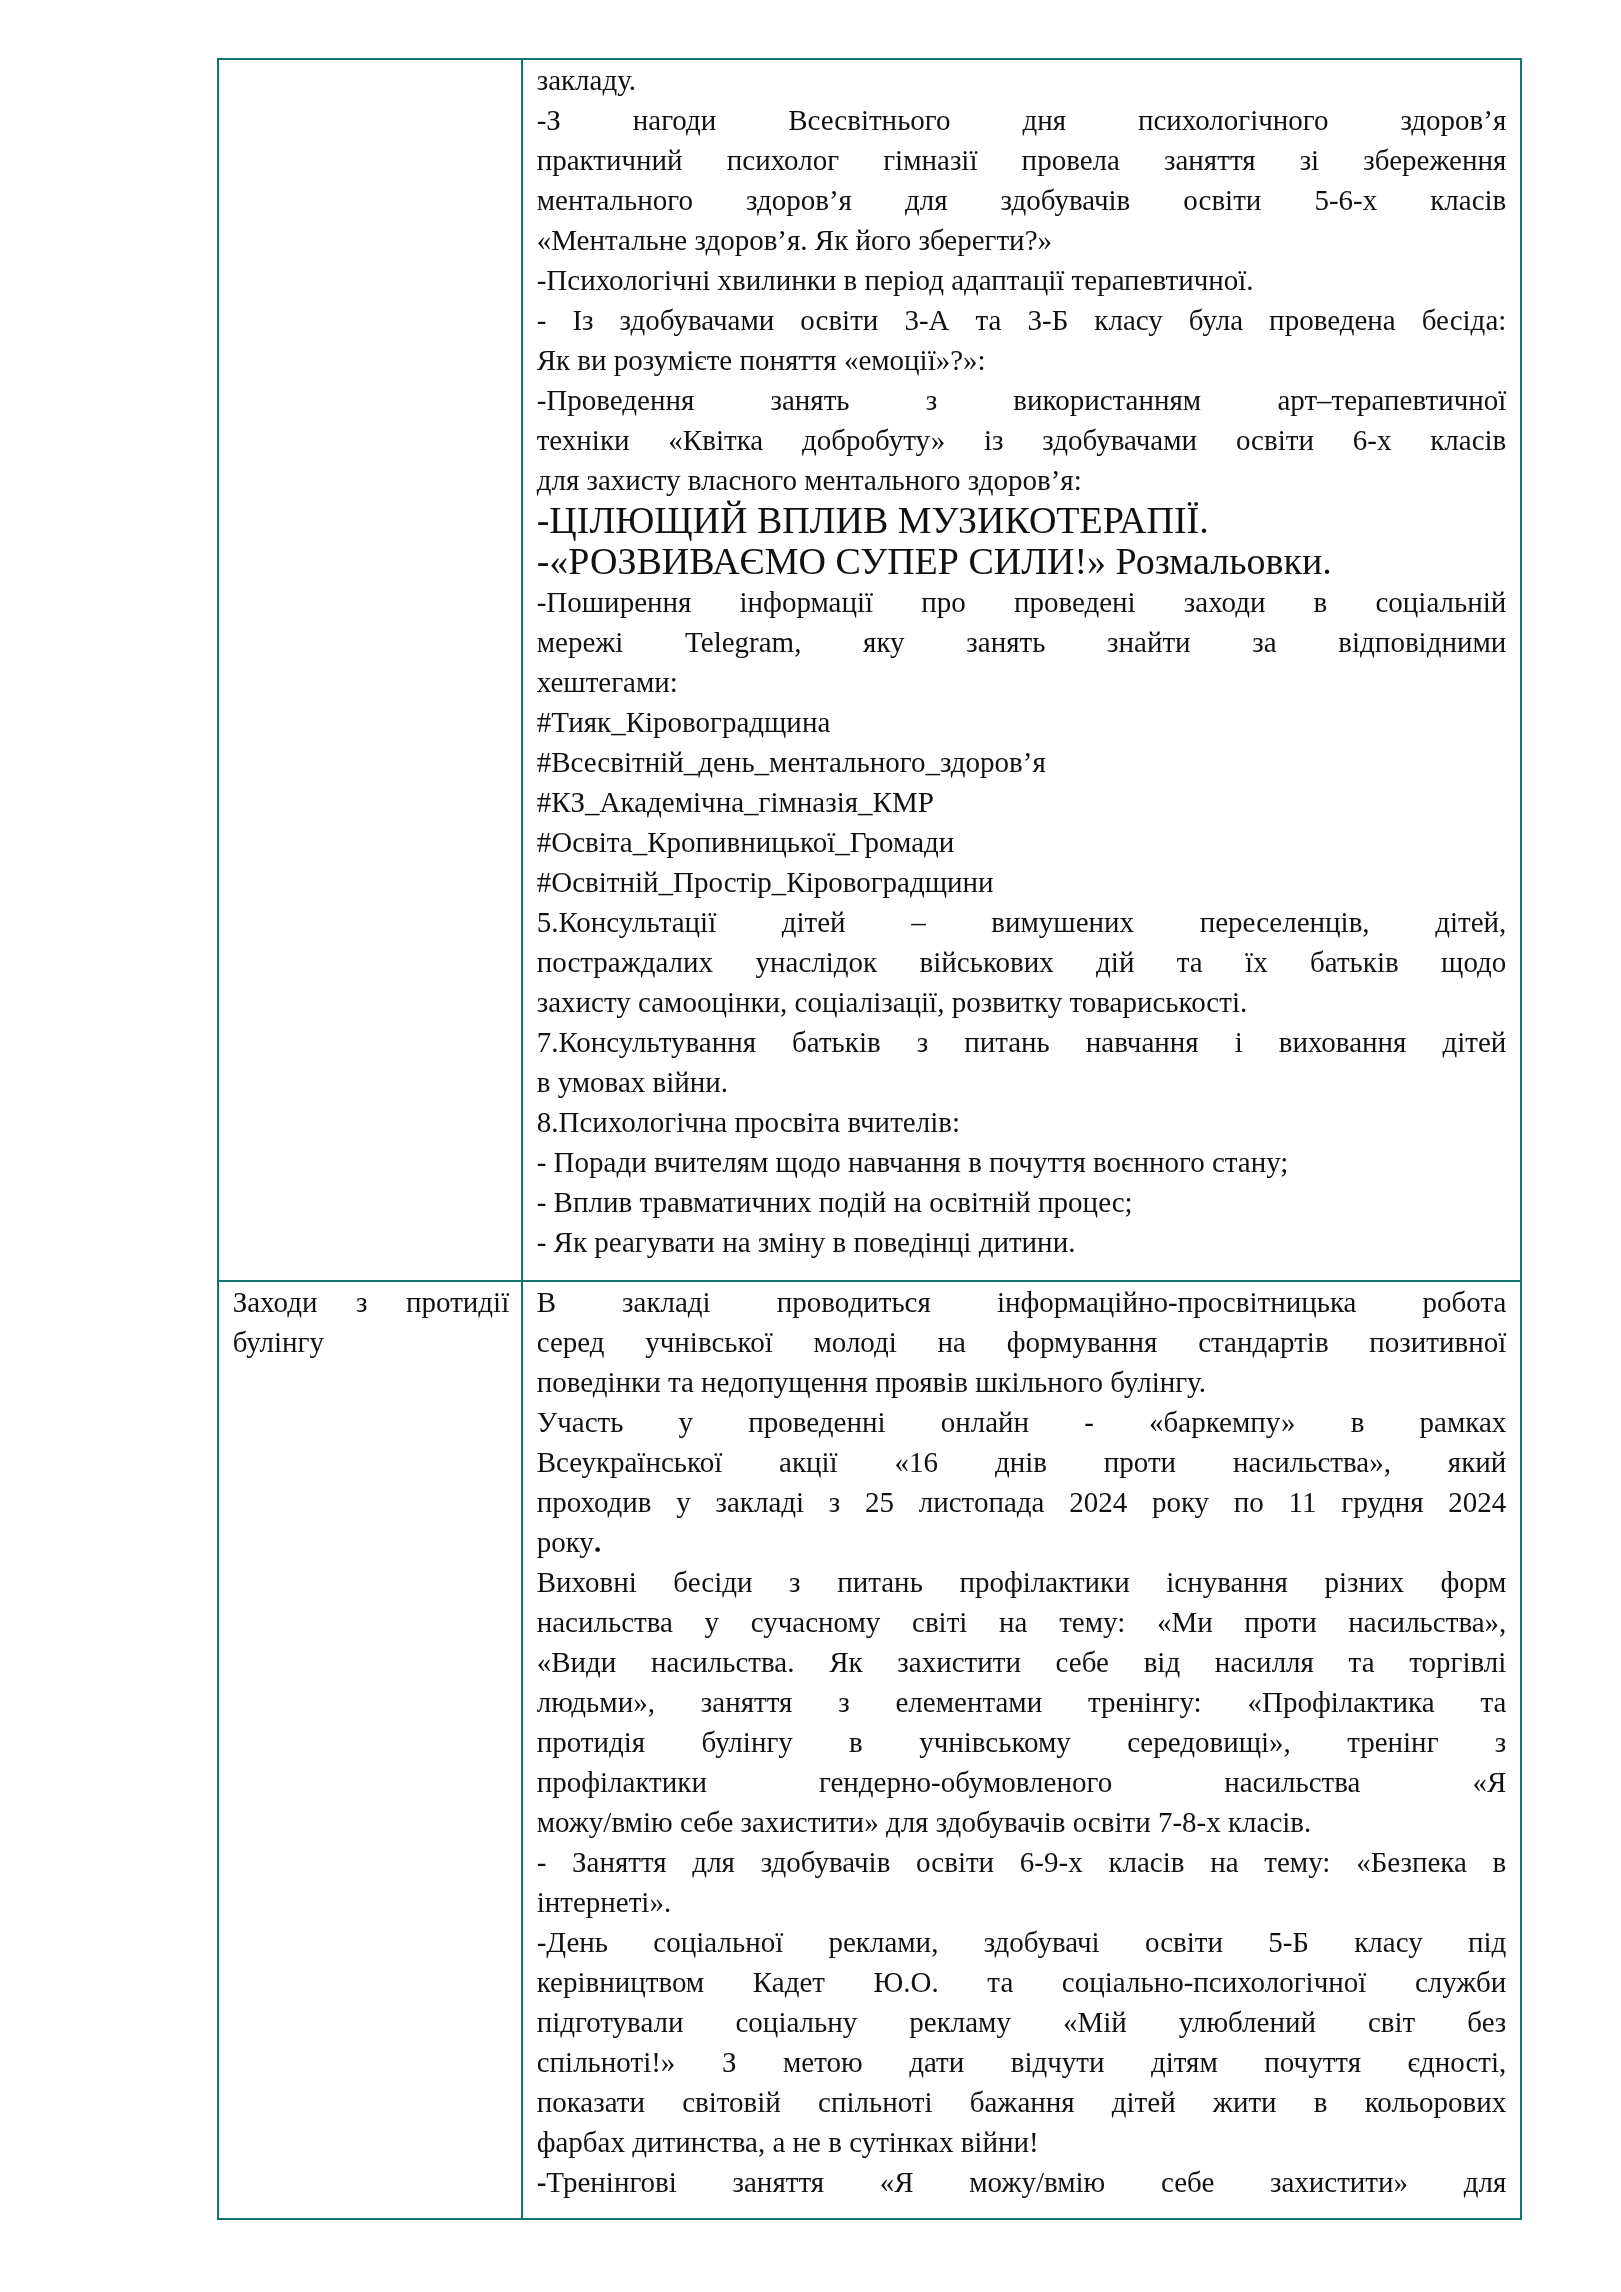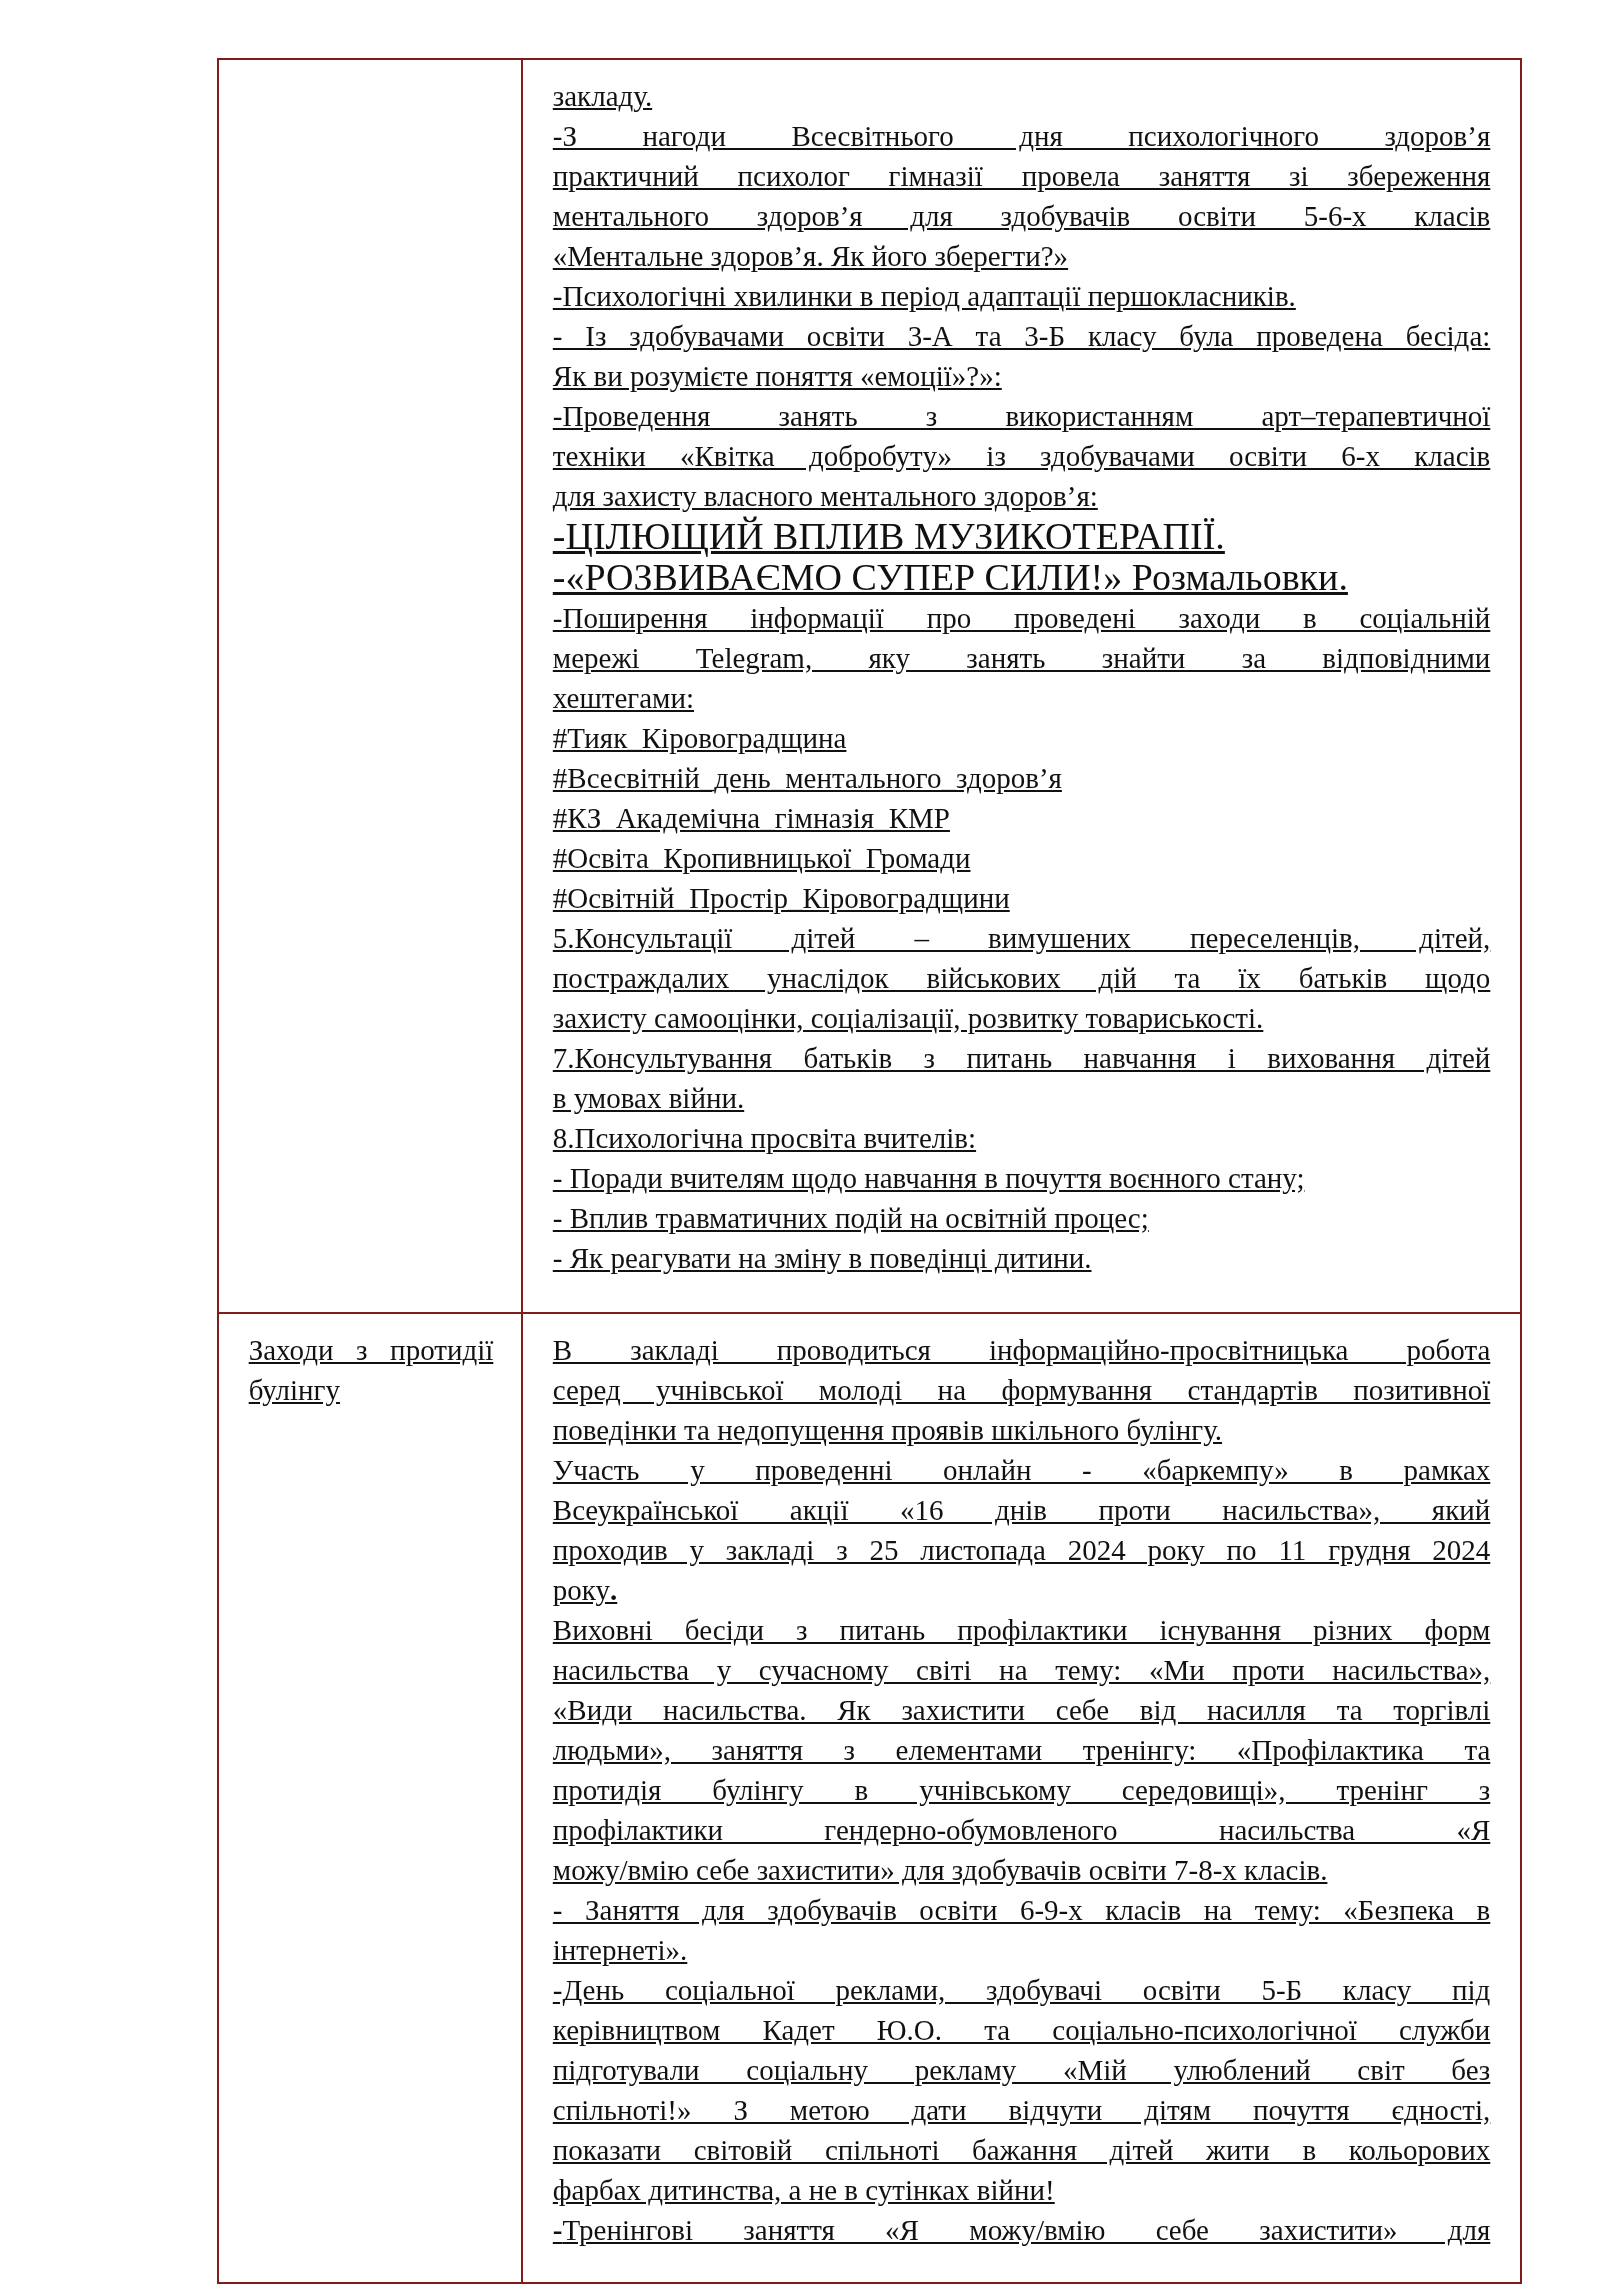--- a/index.html
+++ b/index.html
@@ -5,24 +5,23 @@
   html, body { margin: 0; padding: 0; background: #ffffff; }
   body { width: 1621px; height: 2293px; position: relative; overflow: hidden; }
   .page { position: absolute; left: 0; top: 0; width: 1621px; height: 2293px; background: #fff; }
   table.doc {
     position: absolute; left: 217px; top: 58px;
     width: 1305px; border-collapse: collapse;
     font-family: "Liberation Serif", "DejaVu Serif", serif;
     color: #111;
   }
   table.doc td {
-    border: 2px solid #7f1d1d;
+    border: 2px solid #0f766e;
     vertical-align: top;
-    padding: 16px;
-    text-decoration: underline;
+    padding: 0;
   }
   td.col-left { width: 304px; }
   td.col-right { width: 999px; }
   .cell-inner { padding: 0 13.7px 0 13.7px; }
   .line {
     display: block;
     font-size: 29px;
     line-height: 40px;
     height: 40px;
     white-space: nowrap;
@@ -46,21 +45,21 @@
         <td class="col-left">
           <div class="cell-inner left-inner" id="r0-left"></div>
         </td>
         <td class="col-right">
           <div class="cell-inner" id="r0-right">
               <span class="line"><span>закладу.</span></span>
               <span class="line j"><span>-З нагоди Всесвітнього дня психологічного здоров’я</span></span>
               <span class="line j"><span>практичний психолог гімназії провела заняття зі збереження</span></span>
               <span class="line j"><span>ментального здоров’я для здобувачів освіти 5-6-х класів</span></span>
               <span class="line"><span>«Ментальне здоров’я. Як його зберегти?»</span></span>
-              <span class="line"><span>-Психологічні хвилинки в період адаптації першокласників.</span></span>
+              <span class="line"><span>-Психологічні хвилинки в період адаптації терапевтичної.</span></span>
               <span class="line j"><span>- Із здобувачами освіти 3-А та 3-Б класу була проведена бесіда:</span></span>
               <span class="line"><span>Як ви розумієте поняття «емоції»?»:</span></span>
               <span class="line j"><span>-Проведення занять з використанням арт–терапевтичної</span></span>
               <span class="line j"><span>техніки «Квітка добробуту» із здобувачами освіти 6-х класів</span></span>
               <span class="line"><span>для захисту власного ментального здоров’я:</span></span>
               <span class="line caps"><span>-ЦІЛЮЩИЙ ВПЛИВ МУЗИКОТЕРАПІЇ.</span></span>
               <span class="line caps"><span>-«РОЗВИВАЄМО  СУПЕР СИЛИ!» Розмальовки.</span></span>
               <span class="line j"><span>-Поширення інформації про проведені заходи в соціальній</span></span>
               <span class="line j"><span>мережі Telegram, яку занять знайти за відповідними</span></span>
               <span class="line"><span>хештегами:</span></span>

